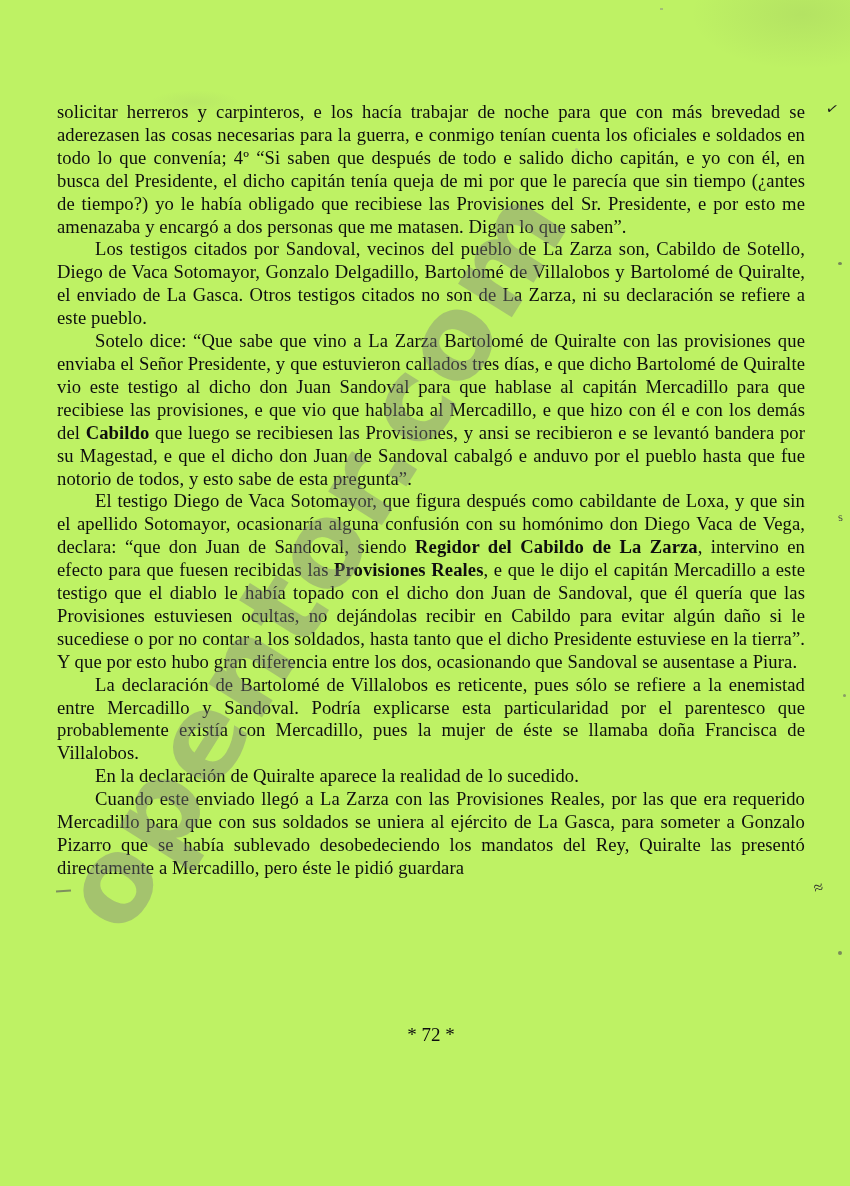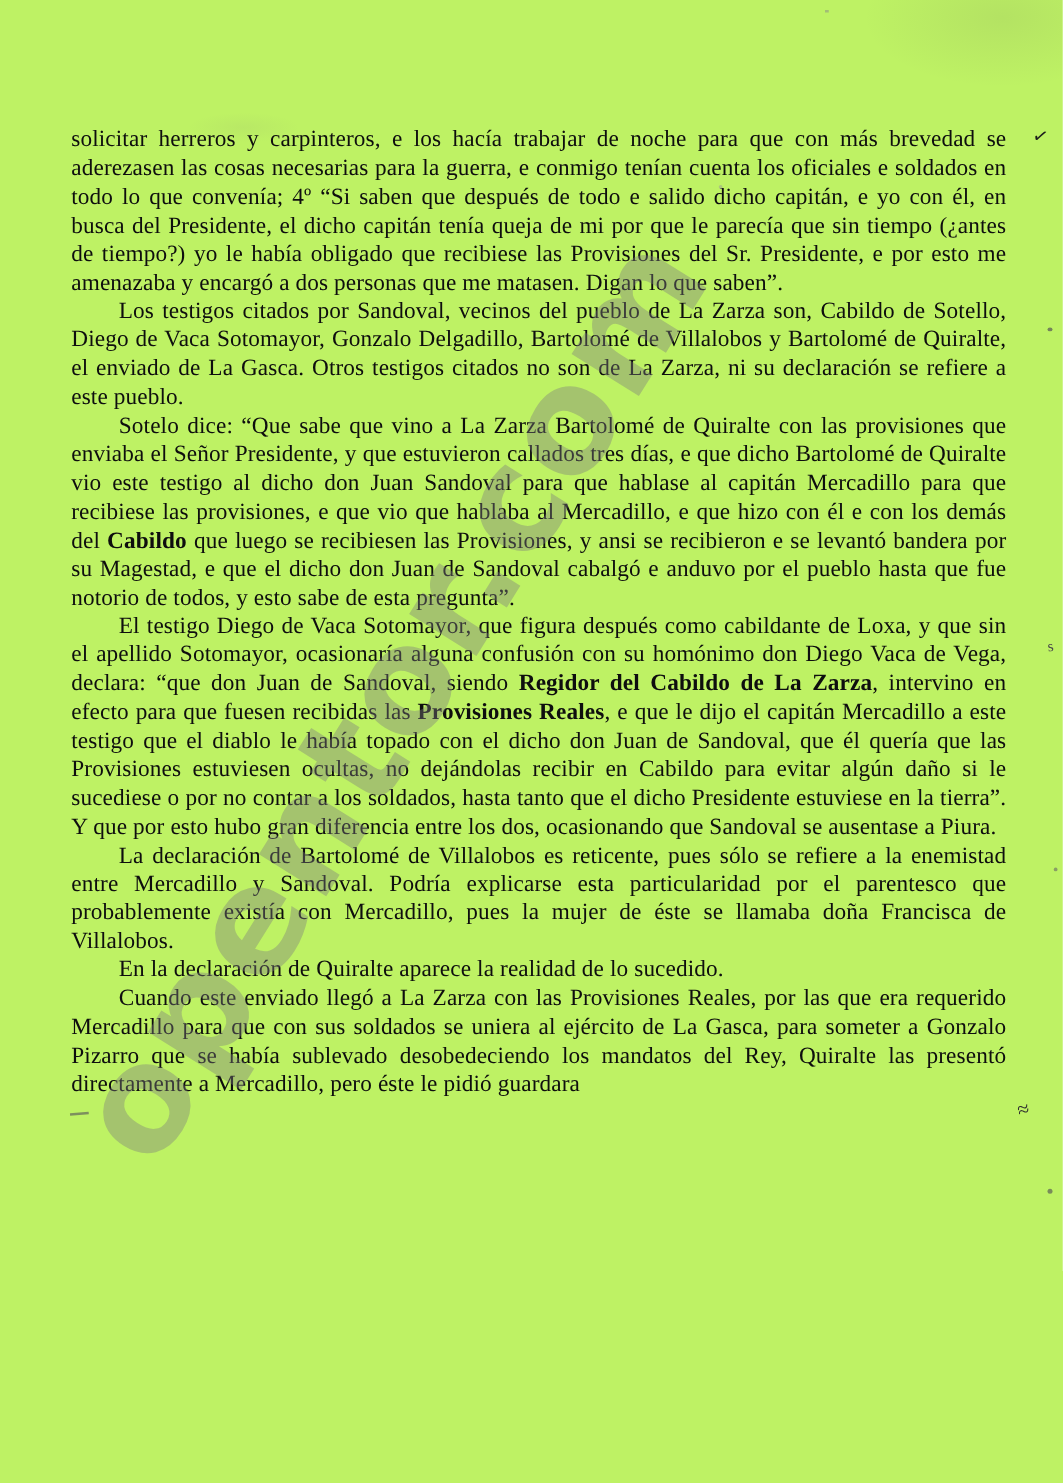--- a/index.html
+++ b/index.html
@@ -87,20 +87,21 @@
       <p class="indent"><span>Los testigos citados por Sandoval, vecinos del pueblo de La Zarza son, Cabildo de Sotello, Diego de Vaca Sotomayor, Gonzalo Delgadillo, Bartolomé de Villalobos y Bartolomé de Quiralte, el enviado de La Gasca.  Otros testigos citados no son de La Zarza, ni su declaración se refiere a este pueblo.</span></p>
       <p class="indent"><span>Sotelo dice:  “Que sabe que vino a La Zarza Bartolomé de Quiralte con las provisiones que enviaba el Señor Presidente, y que estuvieron callados tres días, e que dicho Bartolomé de Quiralte vio este testigo al dicho don Juan Sandoval para que hablase al capitán Mercadillo para que recibiese las provisiones, e que vio que hablaba al Mercadillo, e que hizo con él e con los demás del </span><span class="bold">Cabildo</span><span> que luego se recibiesen las Provisiones, y ansi se recibieron e se levantó bandera por su Magestad, e que el dicho don Juan de Sandoval cabalgó e anduvo por el pueblo hasta que fue notorio de todos, y esto sabe de esta pregunta”.</span></p>
       <p class="indent"><span>El testigo Diego de Vaca Sotomayor, que figura después como cabildante de Loxa, y que sin el apellido Sotomayor, ocasionaría alguna confusión con su homónimo don Diego Vaca de Vega, declara:  “que don Juan de Sandoval, siendo </span><span class="bold">Regidor del Cabildo de La Zarza</span><span>, intervino en efecto para que fuesen recibidas las </span><span class="bold">Provisiones Reales</span><span>, e que le dijo el capitán Mercadillo a este testigo que el diablo le había topado con el dicho don Juan de Sandoval, que él quería que las Provisiones estuviesen ocultas, no dejándolas recibir en Cabildo para evitar algún daño si le sucediese o por no contar a los soldados, hasta tanto que el dicho Presidente estuviese en la tierra”. Y que por esto hubo gran diferencia entre los dos, ocasionando que Sandoval se ausentase a Piura.</span></p>
       <p class="indent"><span>La declaración de Bartolomé de Villalobos es reticente, pues sólo se refiere a la enemistad entre Mercadillo y Sandoval.  Podría explicarse esta particularidad por el parentesco que probablemente existía con Mercadillo, pues la mujer de éste se llamaba doña Francisca de Villalobos.</span></p>
       <p class="indent"><span>En la declaración de Quiralte aparece la realidad de lo sucedido.</span></p>
       <p class="indent"><span>Cuando este enviado llegó a La Zarza con las Provisiones Reales, por las que era requerido Mercadillo para que con sus soldados se uniera al ejército de La Gasca, para someter a Gonzalo Pizarro que se había sublevado desobedeciendo los mandatos del Rey, Quiralte las presentó directamente a Mercadillo, pero éste le pidió guardara</span></p>
     </main>
 
   <div class="watermark">opentor.com</div>
 
+  <div class="page-number">* 72 *</div>
 
   <span class="artifact a-check">✓</span>
   <span class="artifact a-dot1"></span>
   <span class="artifact a-s">s</span>
   <span class="artifact a-dot2"></span>
   <span class="artifact a-squiggle">≈</span>
   <span class="artifact a-dot3"></span>
   <span class="artifact a-dash"></span>
   <span class="artifact a-speck1"></span>
   <span class="artifact a-speck2"></span>

